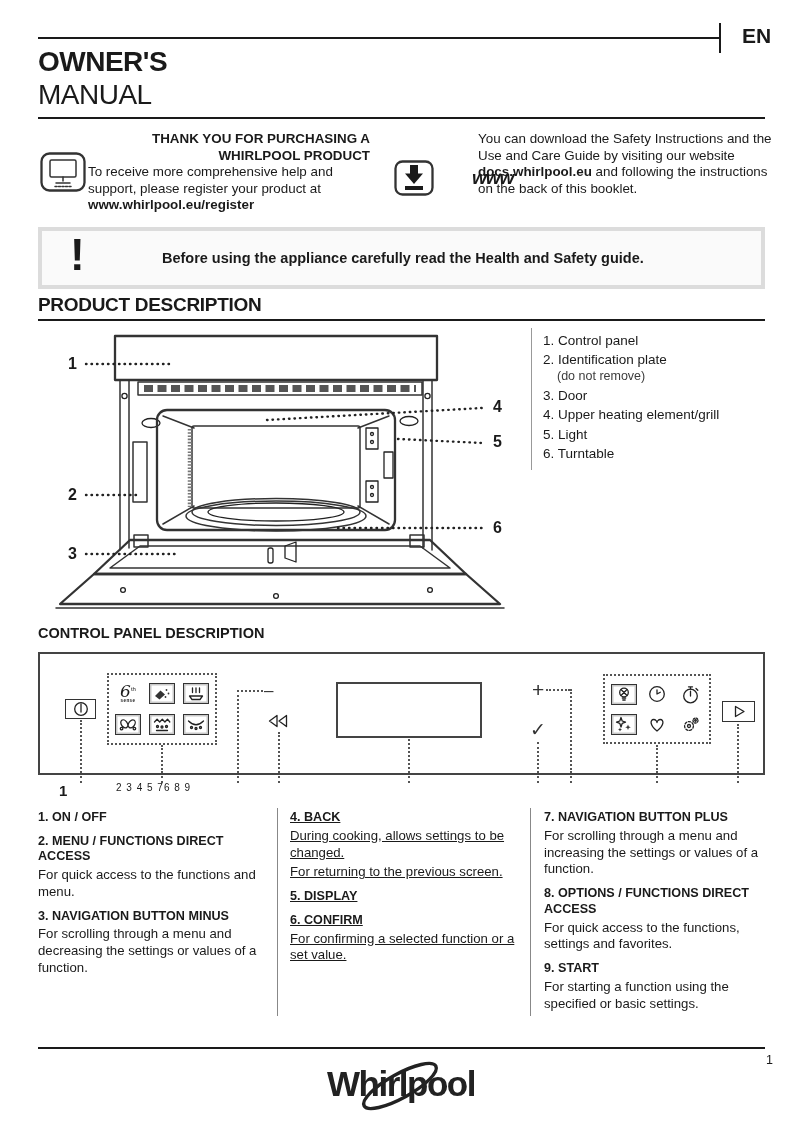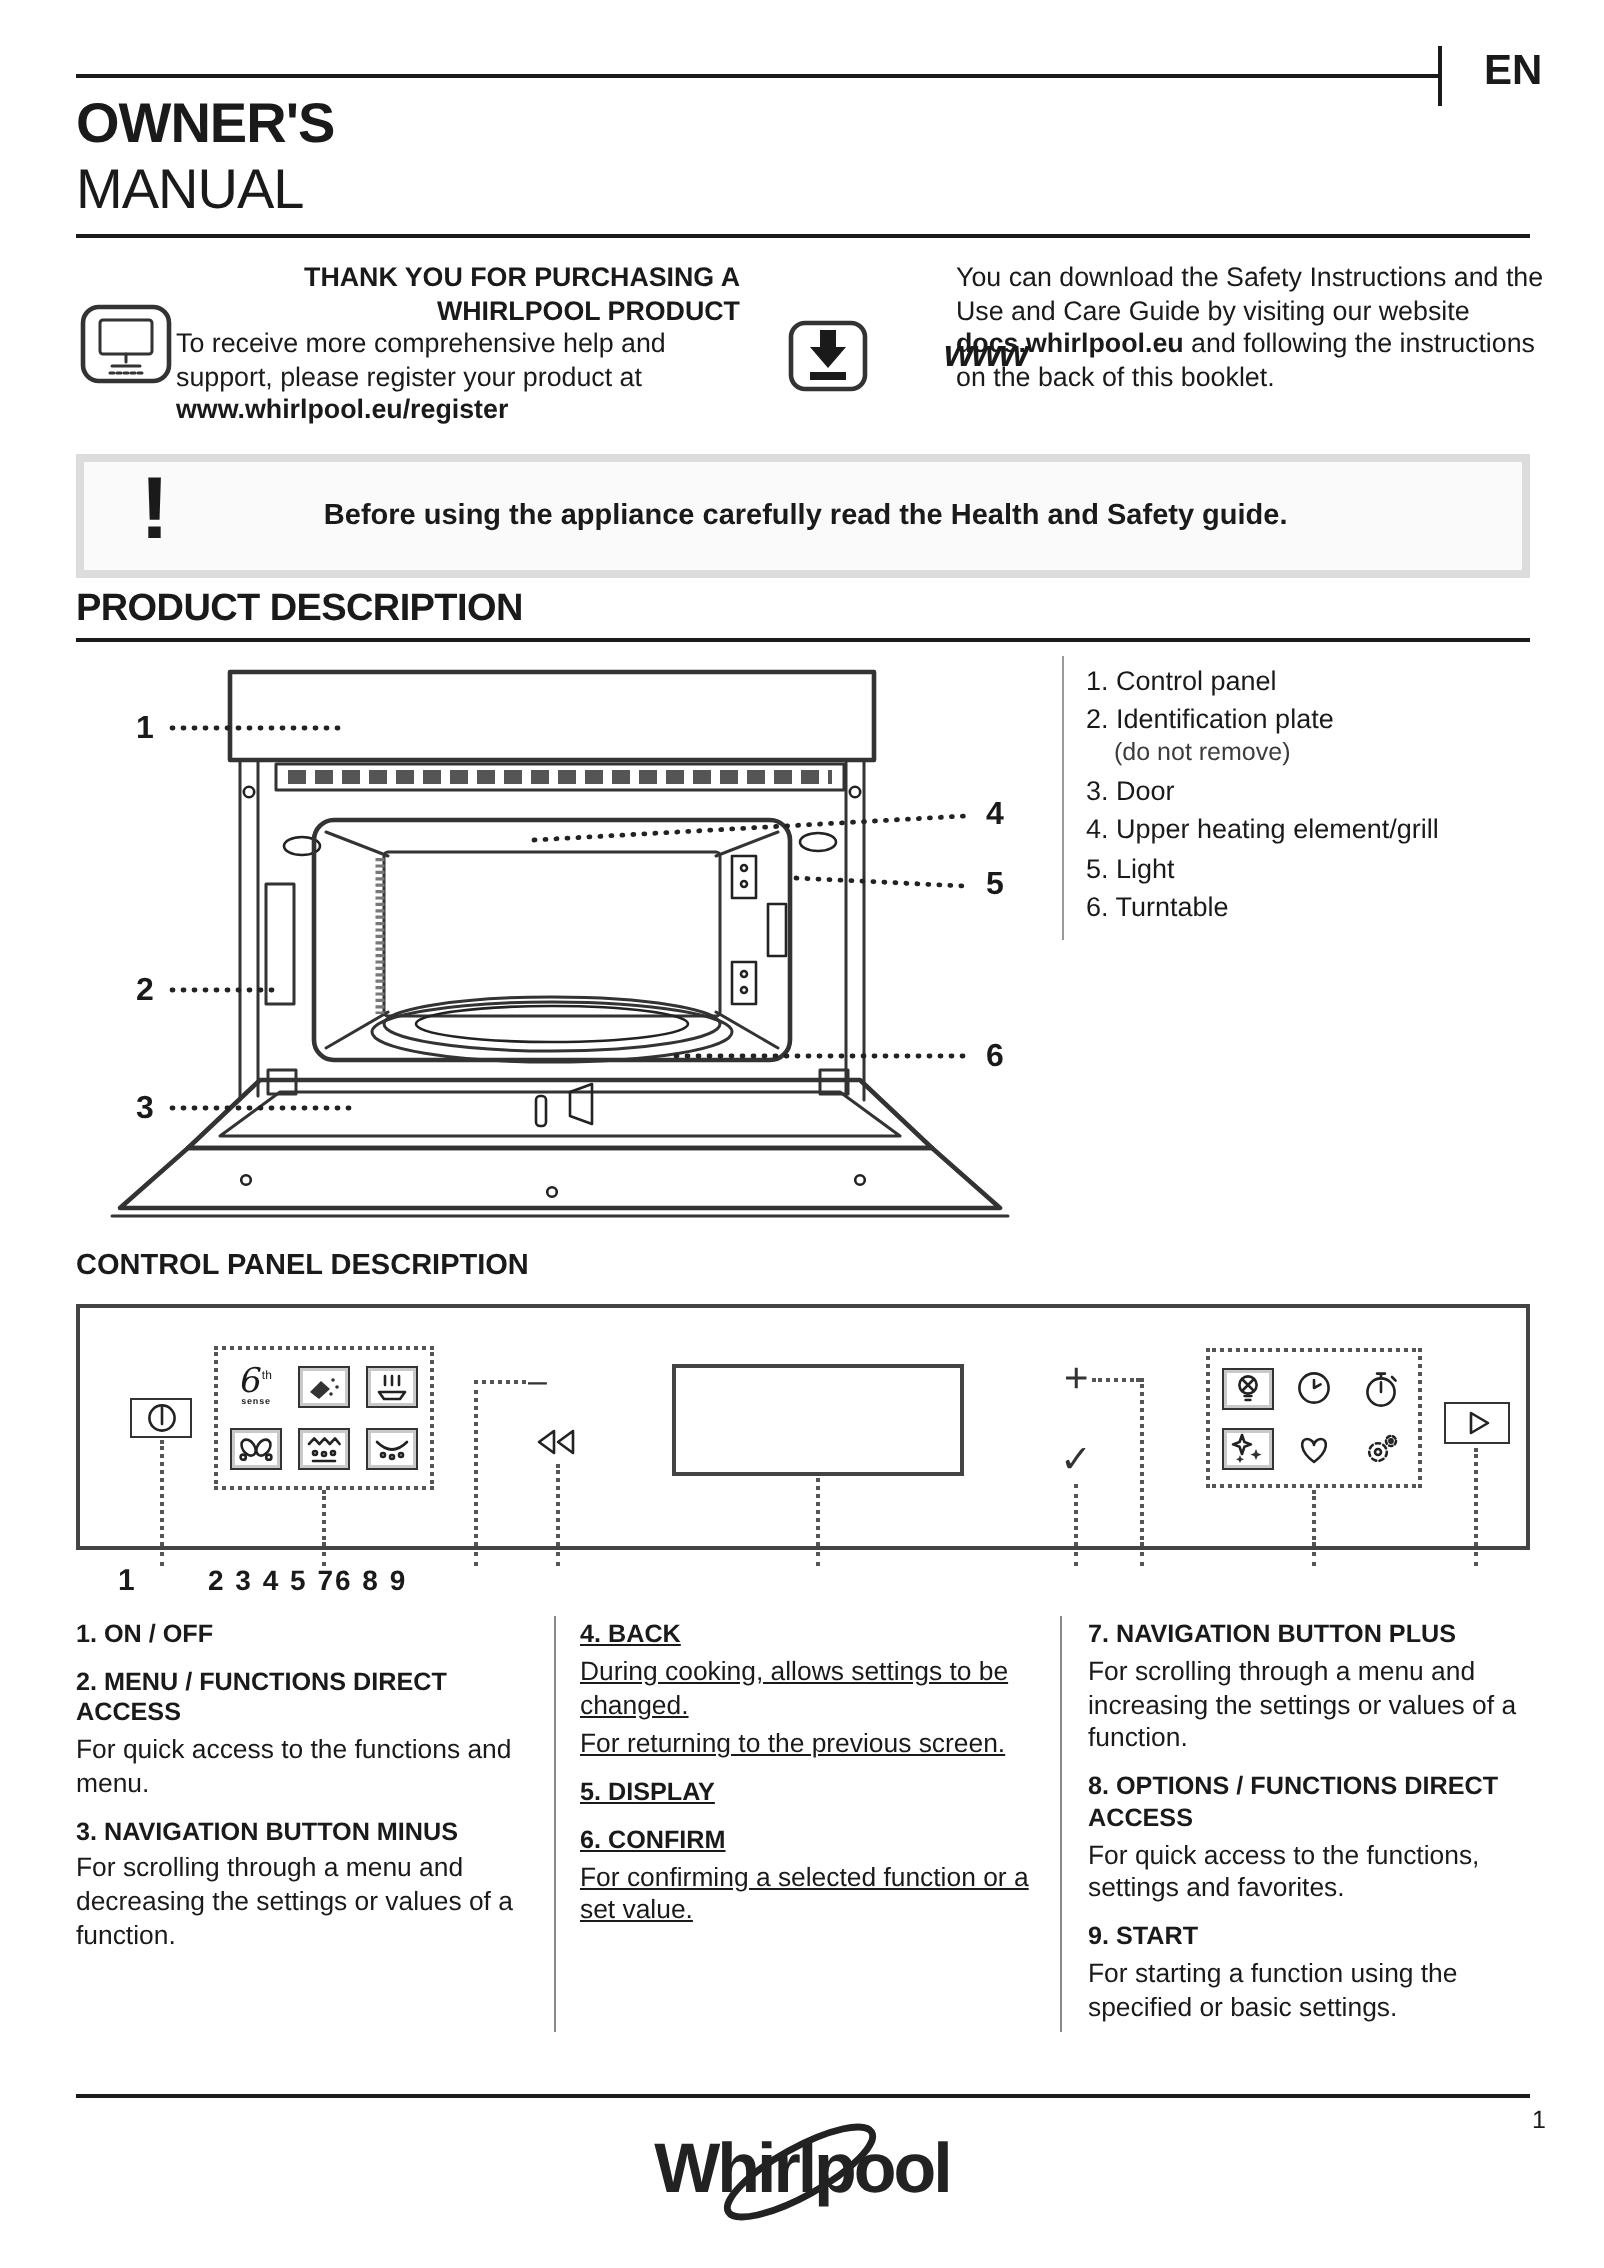--- a/index.html
+++ b/index.html
@@ -48,21 +48,21 @@
               display:flex; align-items:center; justify-content:center; background:#fff; }
   .vlead { width:0; border-left:2px dotted #555; }
   .hlead { height:0; border-top:2px dotted #555; }
   .glyph { color:#333; }
   .sixth { text-align:center; line-height:1; }
   .sixth .six { font-family:"DejaVu Serif", serif; font-style:italic; font-size:17px; }
   .sixth sup { font-size:6px; }
   .sixth .sense { font-size:4.5px; font-weight:bold; letter-spacing:.4px; margin-top:-1px; }
   .stub { position:absolute; width:0; height:7px; border-left:2px dotted #555; top:776px; }
   .num-1   { position:absolute; left:59px; top:782px; font-size:15px; font-weight:bold; }
-  .num-grp { position:absolute; left:104px; top:782px; font-size:14px; font-weight:bold; letter-spacing:1px; }
+  .num-grp { position:absolute; left:116px; top:782px; font-size:10px; font-weight:normal; letter-spacing:1px; }
 
   
   .cols { position:absolute; left:38px; top:808px; width:727px; display:flex; }
   .col  { font-size:13.2px; line-height:1.27; min-height:208px; }
   .col1 { width:240px; padding-right:12px; border-right:1.5px solid #888; }
   .col2 { width:253px; padding:0 12px; border-right:1.5px solid #888;text-decoration:underline; }
   .col3 { width:234px; padding-left:13px; }
   .col h4 { font-size:12.6px; font-weight:bold; margin:8px 0 2px; line-height:1.25; }
   .col h4:first-child { margin-top:2px; }
   .col p  { margin-bottom:3px; }

